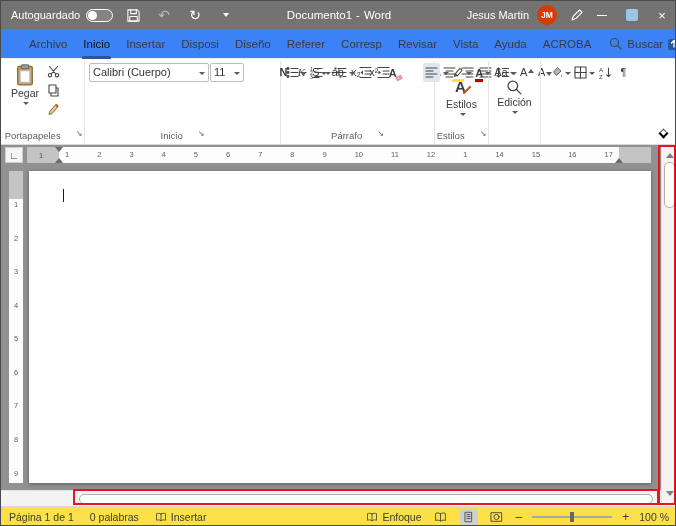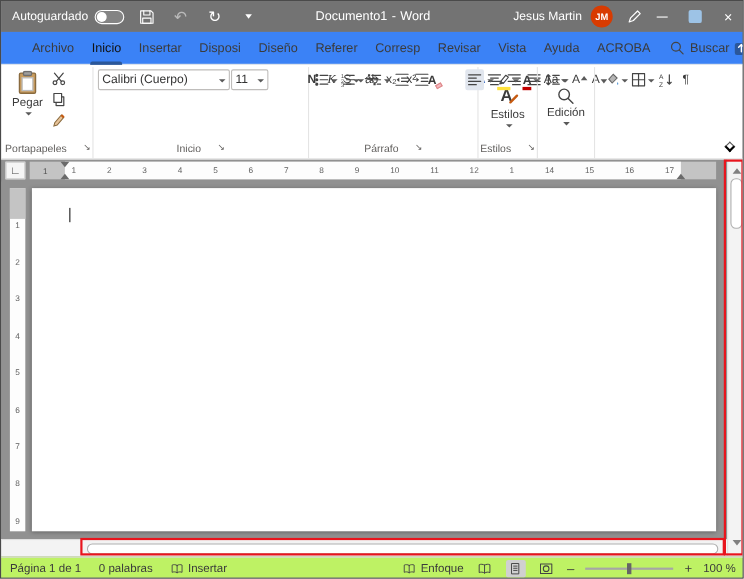--- a/index.html
+++ b/index.html
@@ -81,21 +81,21 @@
 
   
   .hscroll{position:absolute;top:489px;left:0;width:660px;height:16px;background:#f3f3f3;border-top:1px solid #e0e0e0;}
   .hthumb{position:absolute;left:78px;top:3px;width:574px;height:10px;background:#fff;border:1px solid #b0b0b0;border-radius:5px;}
   .vscroll{position:absolute;top:144px;left:660px;width:16px;height:361px;background:#f3f3f3;border-left:1px solid #e0e0e0;}
   .varr-up{position:absolute;top:4px;left:4px;width:0;height:0;border:4px solid transparent;border-bottom:5px solid #808080;}
   .varr-dn{position:absolute;bottom:6px;left:4px;width:0;height:0;border:4px solid transparent;border-top:5px solid #808080;}
   .vthumb{position:absolute;top:17px;left:2px;width:11px;height:46px;background:#fff;border:1px solid #b0b0b0;border-radius:5px;}
 
   
-  .statusbar{position:absolute;top:505px;left:0;width:676px;height:21px;background:#bef264;border-top:1px solid #d9d9d9;display:flex;align-items:center;padding:0 8px;gap:16px;font-size:10.5px;color:#3b3b3b;}
+  .statusbar{position:absolute;top:505px;left:0;width:676px;height:21px;background:#fde047;border-top:1px solid #d9d9d9;display:flex;align-items:center;padding:0 8px;gap:16px;font-size:10.5px;color:#3b3b3b;}
   .sb-item{display:flex;align-items:center;gap:4px;background:none;border:none;font-size:10.5px;color:#3b3b3b;white-space:nowrap;}
   .sb-right{margin-left:auto;display:flex;align-items:center;gap:10px;}
   .vwbtn{width:18px;height:16px;display:flex;align-items:center;justify-content:center;background:none;border:none;border-radius:2px;}
   .vwbtn.active{background:#d0d0d0;}
   .ztrack{width:80px;height:2px;background:#a6a6a6;position:relative;}
   .zthumb{position:absolute;left:38px;top:-4px;width:4px;height:10px;background:#666;}
   .zbtn{background:none;border:none;font-size:12px;color:#3b3b3b;line-height:1;}
 
   
   .red-v{position:absolute;left:657px;top:144px;width:18px;height:360px;border:2px solid #e8151d;z-index:50;pointer-events:none;}

